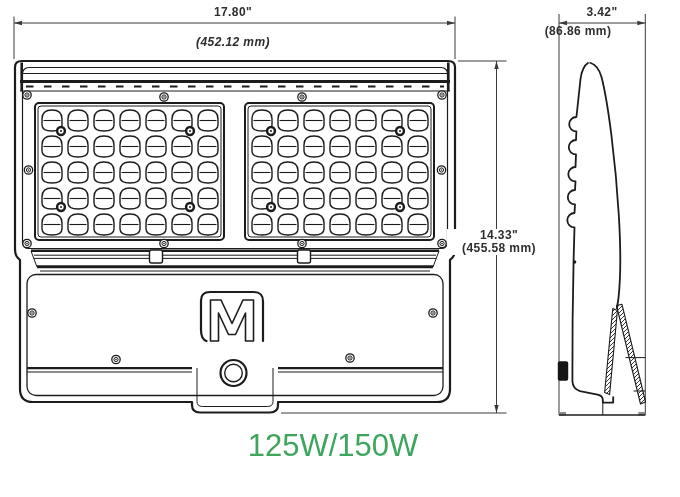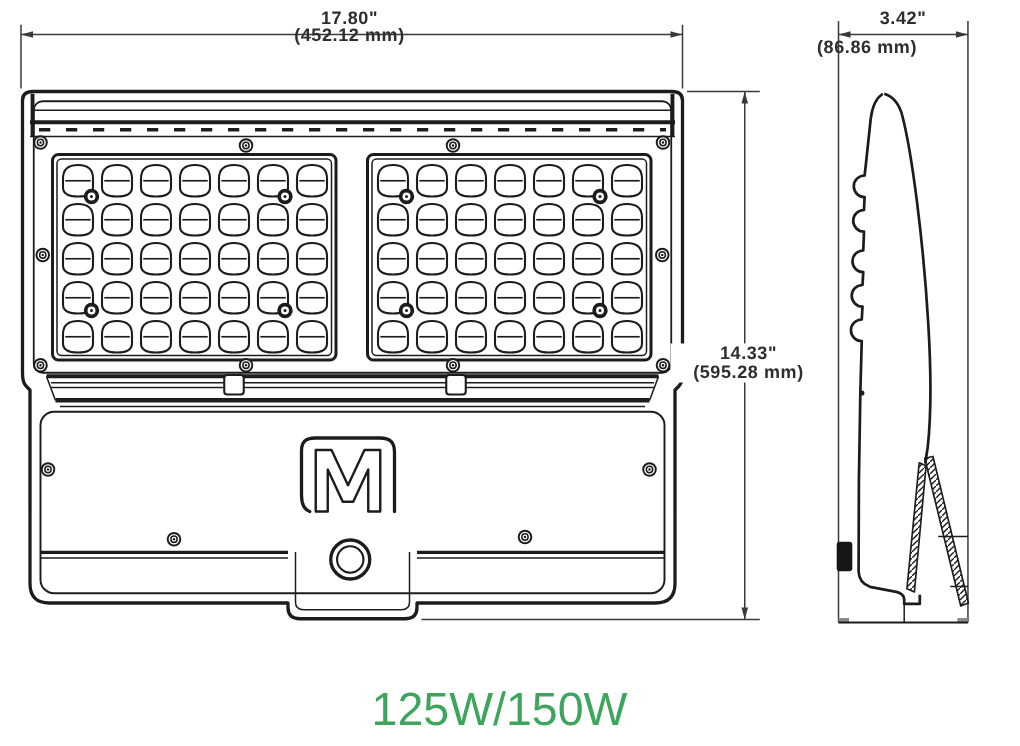--- a/index.html
+++ b/index.html
@@ -355,25 +355,25 @@
     <path d="M 496.5,61 L 494.3,69 L 498.7,69 Z" stroke="none"></path>
     <path d="M 496.5,413 L 494.3,405 L 498.7,405 Z" stroke="none"></path>
 
     <path d="M 559,23 H 645.3" stroke-width="1" fill="none"></path>
     <path d="M 559,23 L 567,20.8 L 567,25.2 Z" stroke="none"></path>
     <path d="M 645.3,23 L 637.3,20.8 L 637.3,25.2 Z" stroke="none"></path>
   </g>
 </svg>
 
 <div class="dim" style="left:163px;top:6px;width:140px;">17.80"</div>
-<div class="dim" style="left:163px;top:17px;width:140px;">(452.12 mm)</div>
+<div class="dim" style="left:163px;top:36px;width:140px;font-style:italic;">(452.12 mm)</div>
 
 <div class="dim bg" style="left:447px;top:229px;width:100px;">
   <span>14.33"</span><br>
-  <span>(595.28 mm)</span>
+  <span>(455.58 mm)</span>
 </div>
 
 <div class="dim" style="left:552px;top:6px;width:100px;">3.42"</div>
 <div class="dim" style="left:528px;top:25px;width:100px;">(86.86 mm)</div>
 
-<div class="watt" style="left:233px;top:455px;width:200px;text-align:center;">125W/150W</div>
+<div class="watt" style="left:233px;top:428px;width:200px;text-align:center;">125W/150W</div>
 
 </div>
 
 </body></html>

